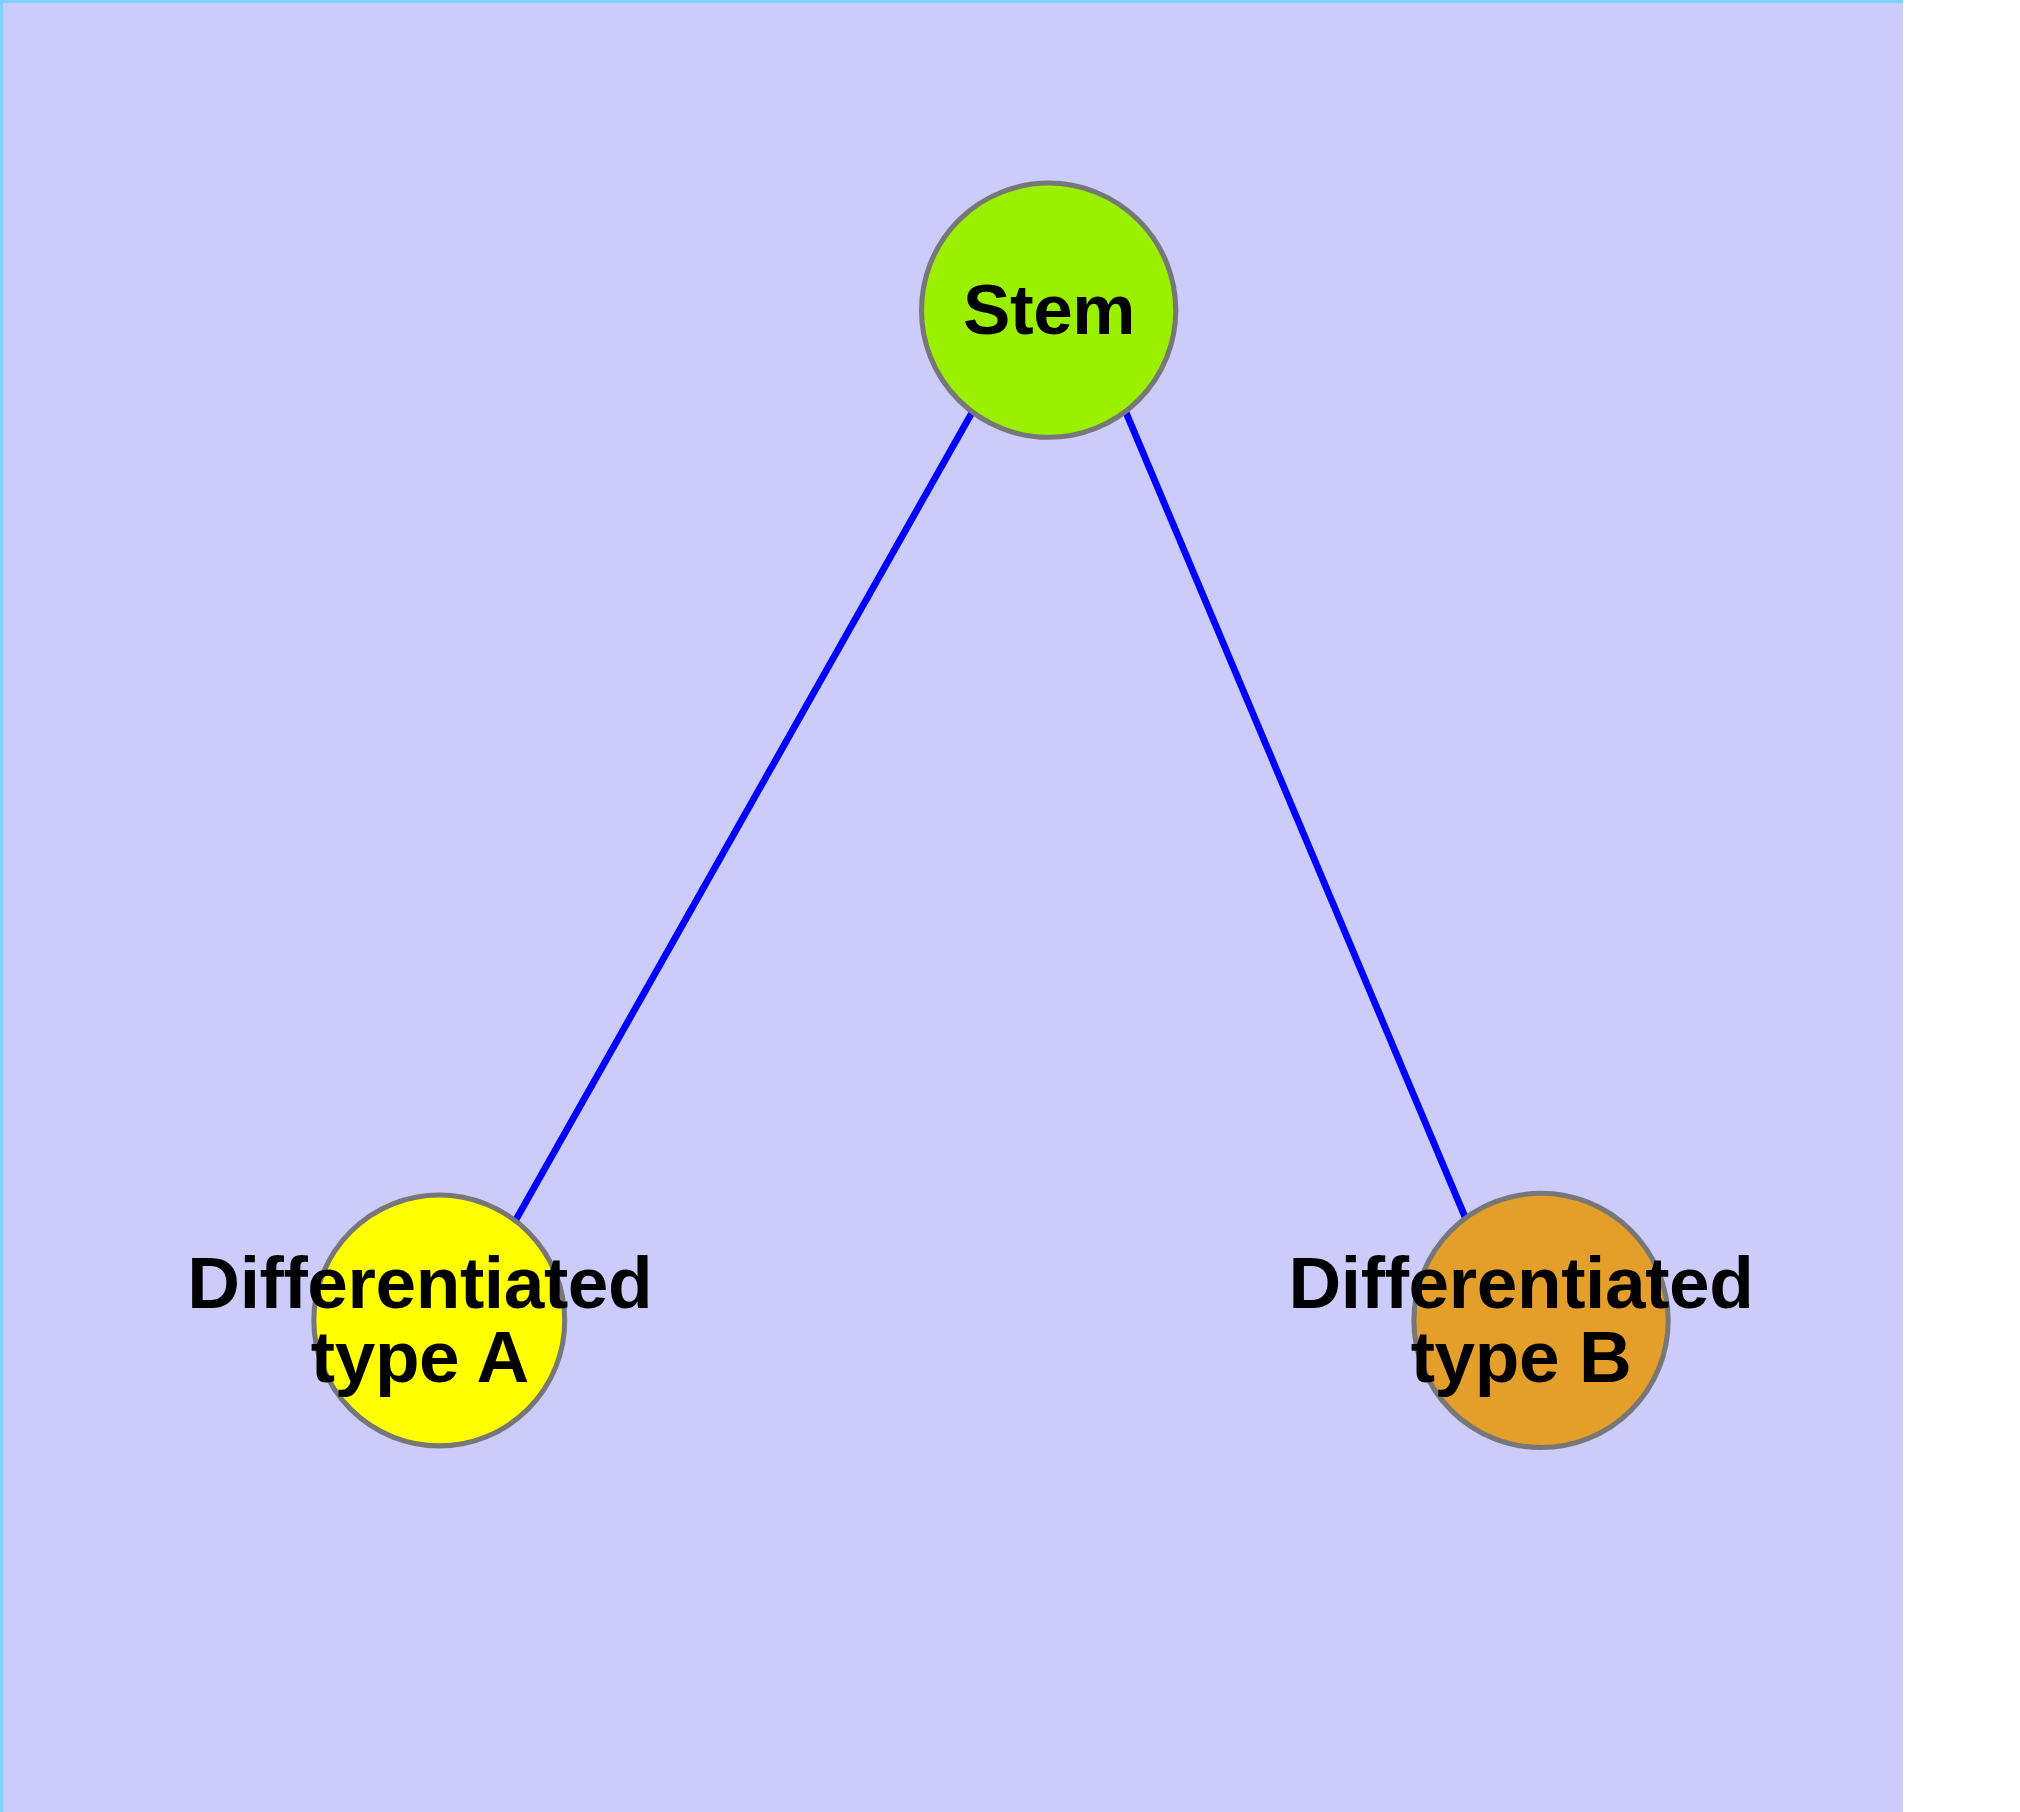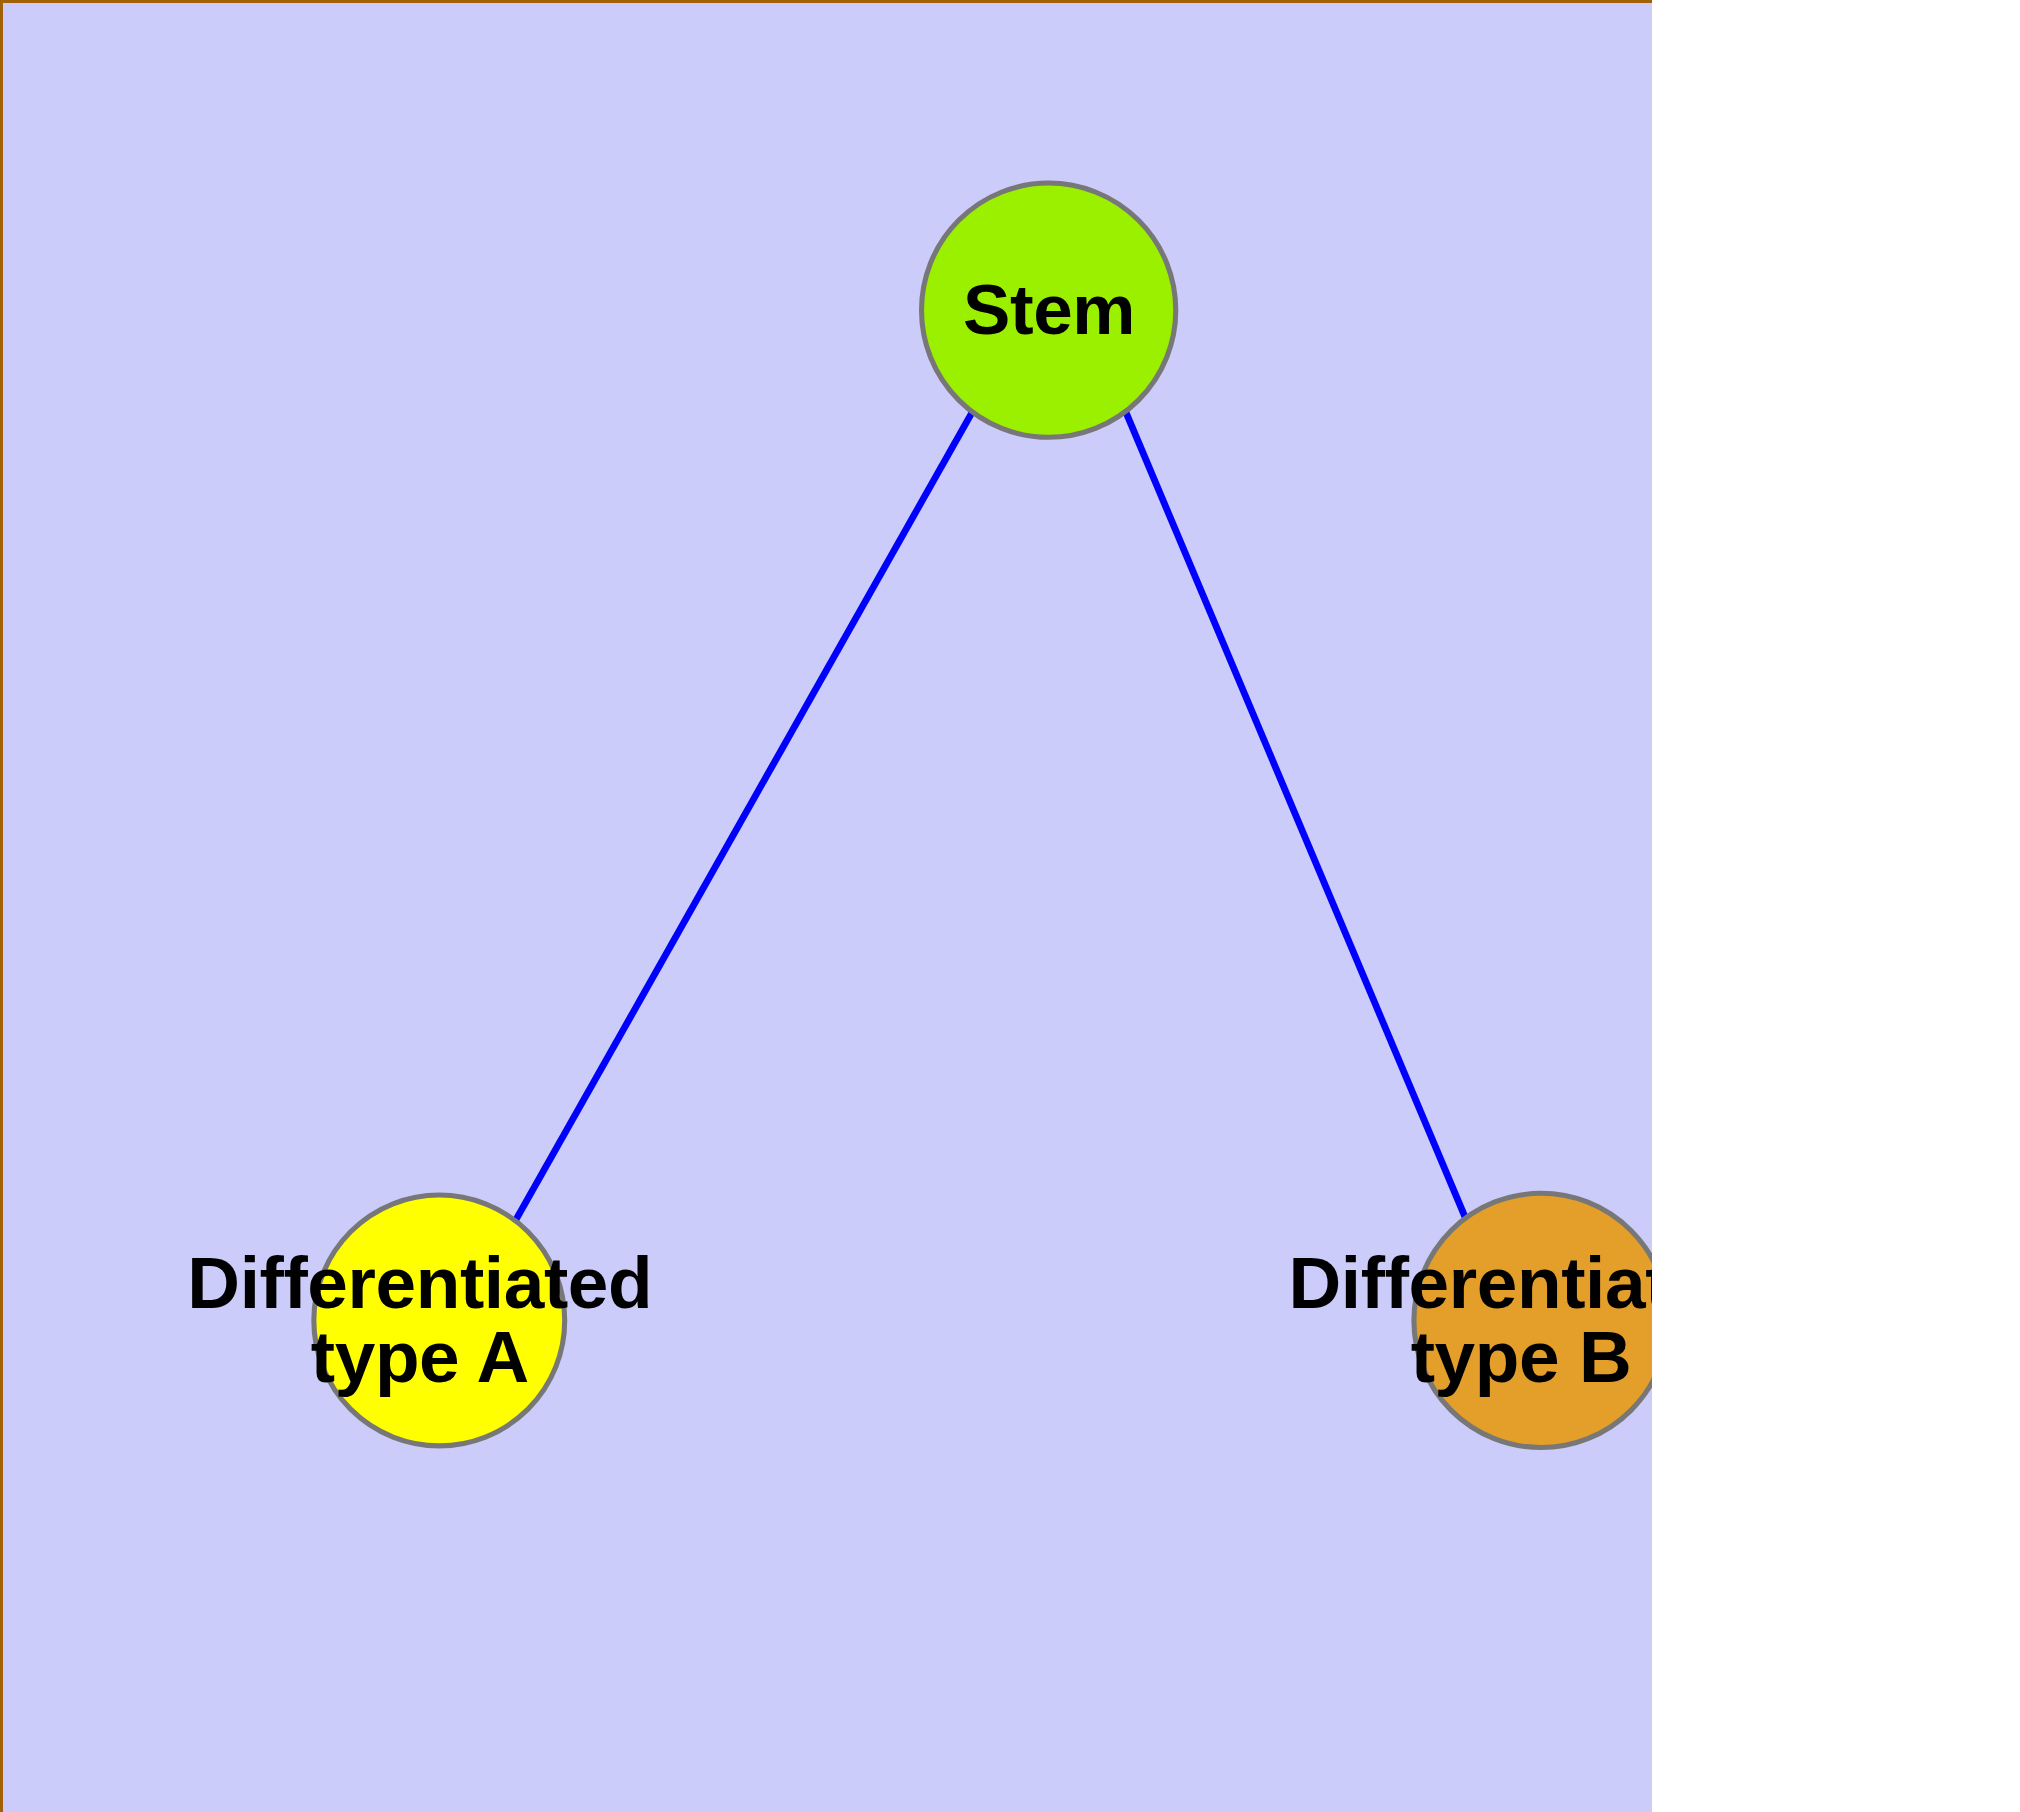--- a/index.html
+++ b/index.html
@@ -3,23 +3,23 @@
 <meta charset="utf-8">
 <title>Cell Differentiation Graph</title>
 <style>
   html, body {
     margin: 0;
     padding: 0;
     background: #ffffff;
   }
   #canvas {
     position: relative;
-    width: 1652px;
+    width: 1903px;
     height: 1812px;
-    background: #a16207;
+    background: #7dd3fc;
     overflow: hidden;
     font-family: "Liberation Sans", "DejaVu Sans", sans-serif;
   }
   #plot-area {
     position: absolute;
     left: 3.4px;
     top: 2.5px;
     width: 2017px;
     height: 1810px;
     background: #ccccfa;

